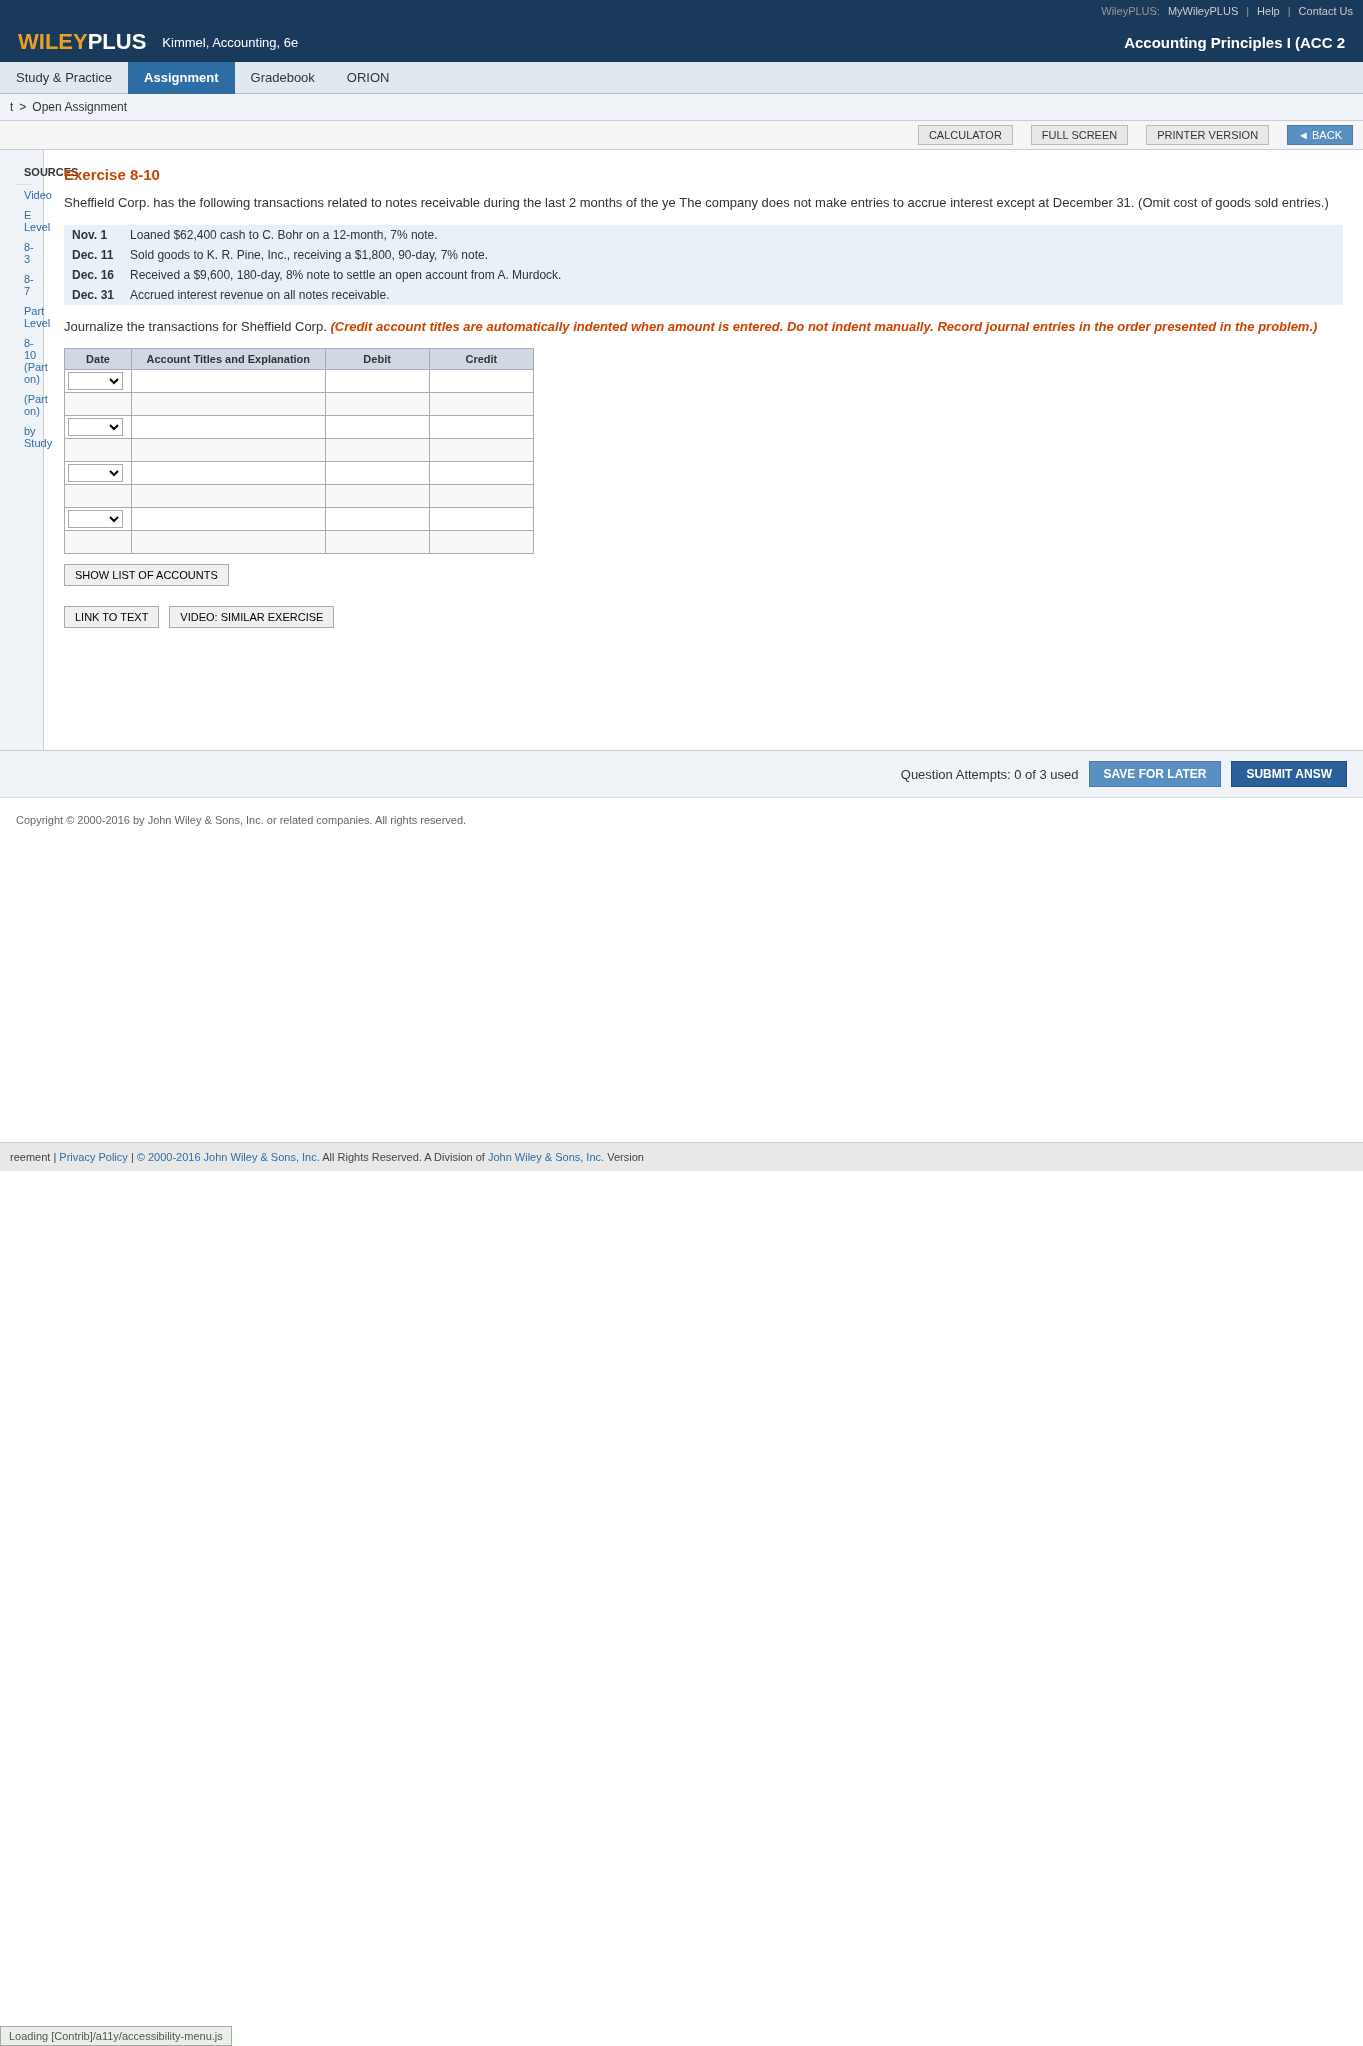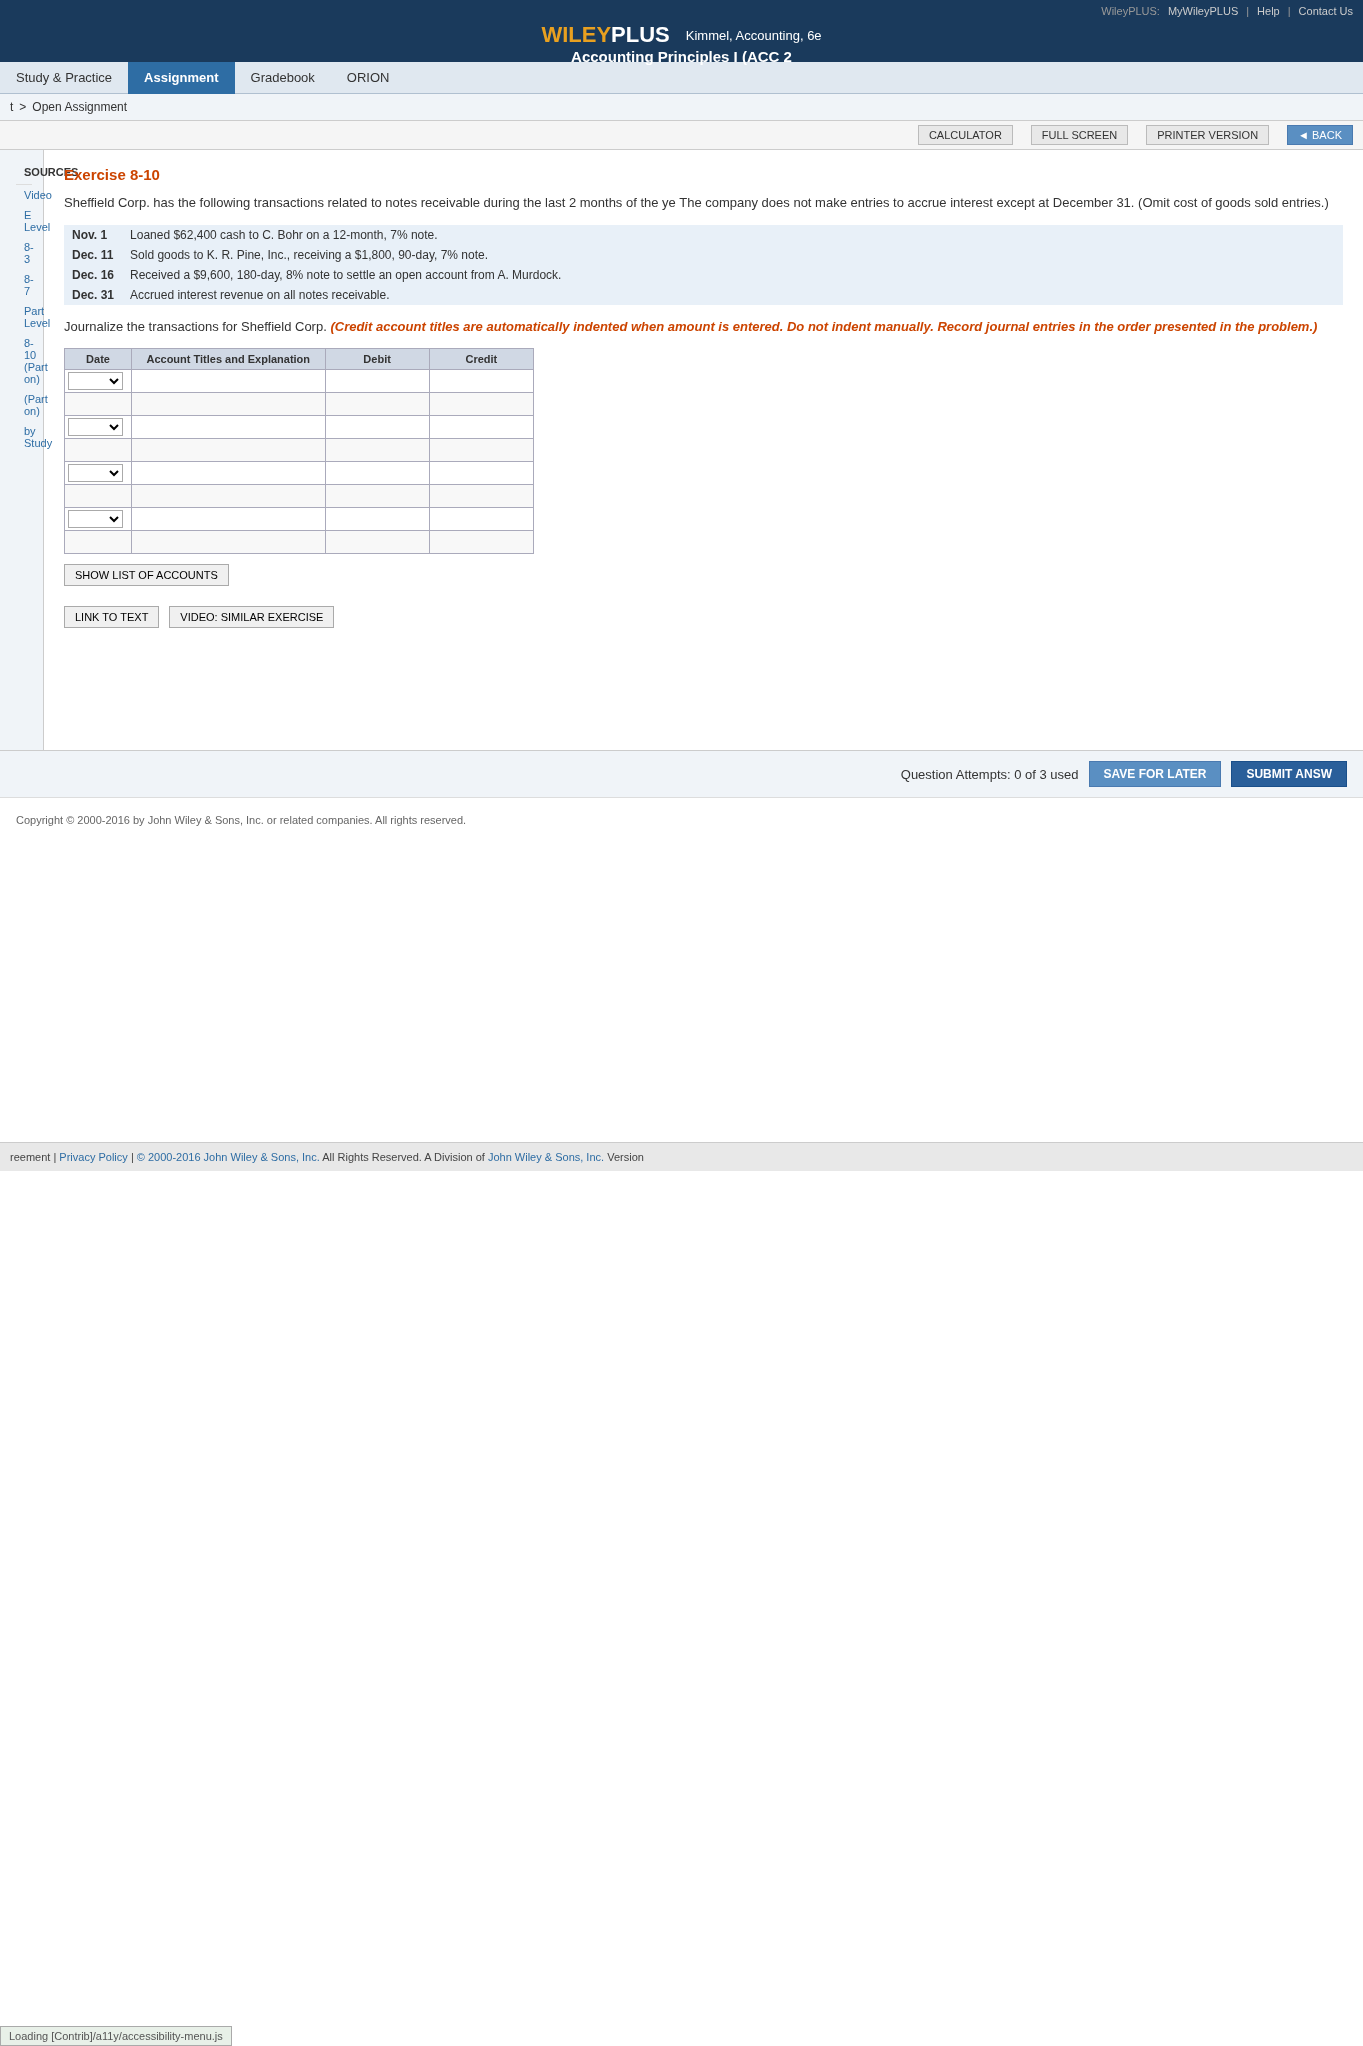--- a/index.html
+++ b/index.html
@@ -20,21 +20,20 @@
     #top-bar span { margin-left: 8px; color: #999; }
 
     
     #logo-bar {
       background: #1a3a5c;
       height: 40px;
       display: flex;
       align-items: center;
       padding: 0 18px;
       justify-content: space-between;
-      flex-direction: column;
     }
     #logo-text {
       color: #fff;
       font-size: 22px;
       font-weight: bold;
     }
     #logo-text span { color: #e8a020; }
 
     
     #nav-tabs {

